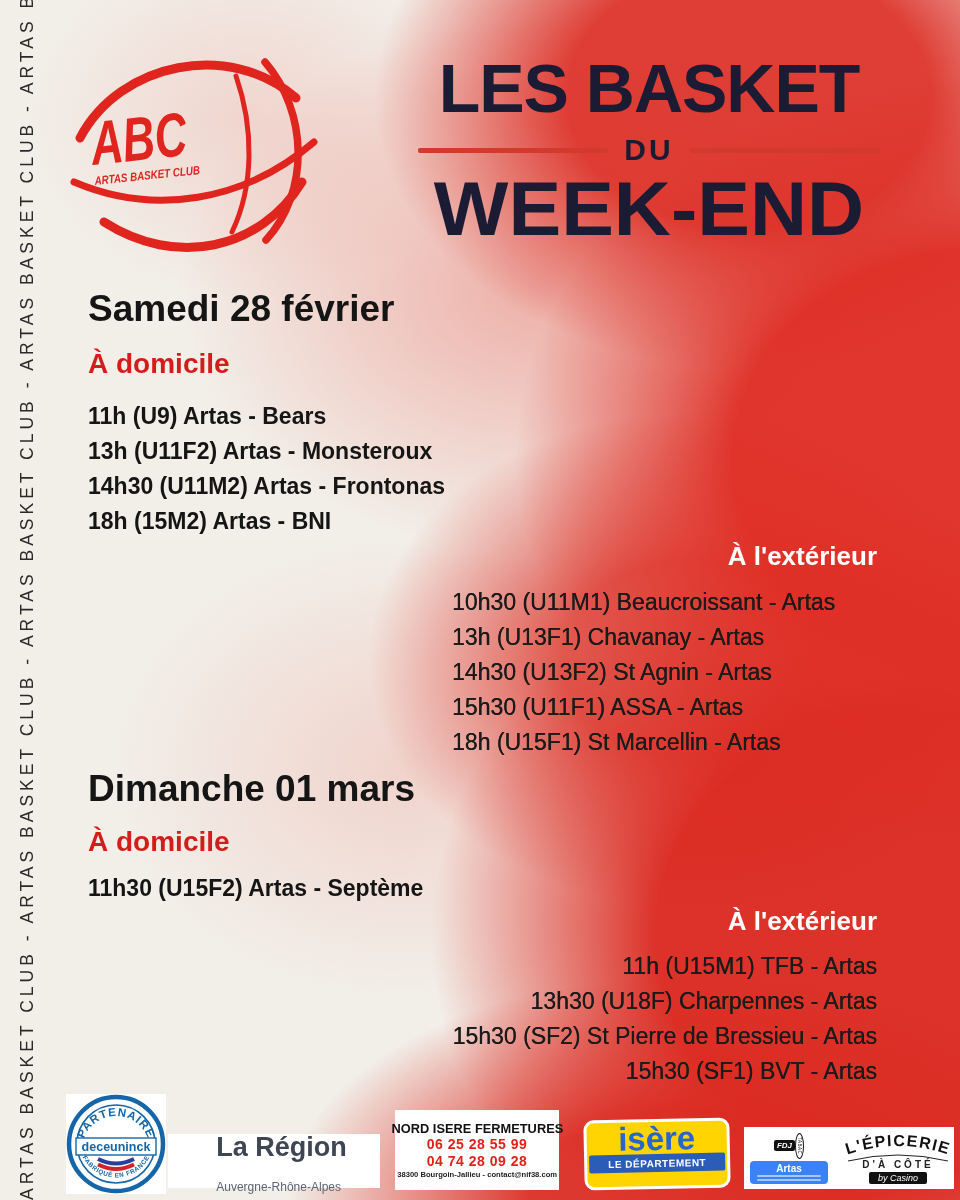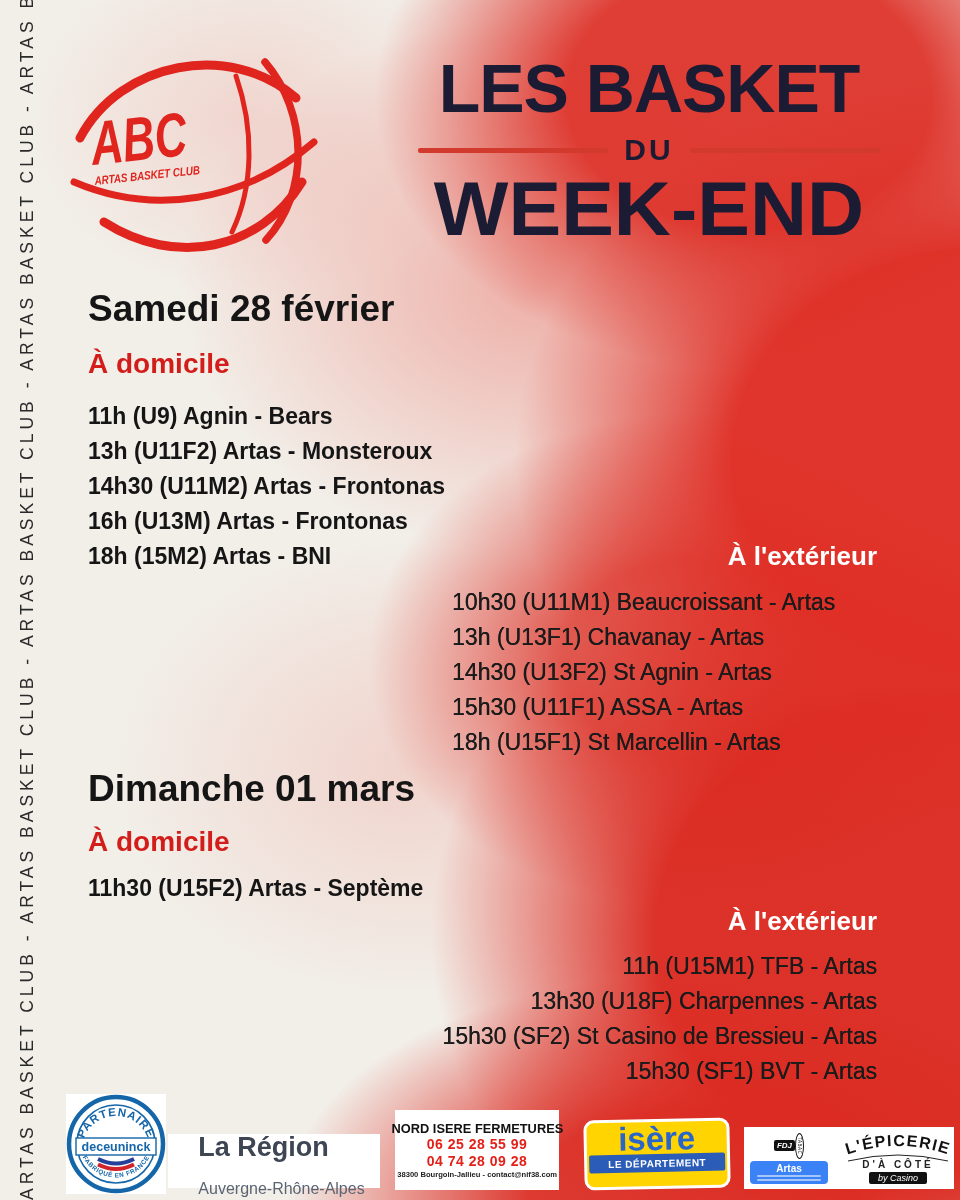--- a/index.html
+++ b/index.html
@@ -44,21 +44,21 @@
   .match-list { font-size:23px; line-height:35px; color:#151515; }
   .match-list.home { font-weight:bold; }
   .match-list.away { font-weight:normal; color:#1b1b1b; text-shadow:0.3px 0 0 currentColor; }
   .align-right { text-align:right; }
 
   
   .sp { background:#fff; }
   .sp-dec { left:66px; top:1094px; width:100px; height:100px; }
   .sp-region { left:168px; top:1134px; width:212px; height:54px; display:flex; align-items:center; padding-left:7px;flex-direction:column; }
   .region-name { font-size:27px; font-weight:bold; color:#3e4553; line-height:1; }
-  .region-sub { font-size:16px; color:#5a6472; margin-top:19px; }
+  .region-sub { font-size:12px; color:#5a6472; margin-top:19px; }
   .sp-nif { left:395px; top:1110px; width:164px; height:80px; display:flex; flex-direction:column;
             align-items:center; justify-content:center; text-align:center; padding:16px; }
   .nif-name { font-size:13.5px; font-weight:bold; color:#111; transform:scaleX(.95); white-space:nowrap; }
   .nif-phone { font-size:14px; font-weight:bold; color:#e32119; letter-spacing:.5px; line-height:1.15; }
   .nif-addr { font-size:8px; font-weight:bold; color:#222; transform:scaleX(.95); white-space:nowrap; margin-top:1px; }
   .sp-isere { left:584px; top:1119px; width:146px; height:70px; border-radius:10px; padding:3px; transform:rotate(-1.2deg); }
   .isere-yellow { width:100%; height:100%; background:#ffd400; border-radius:7px; display:flex; flex-direction:column; }
   .isere-name { font-size:33px; font-weight:bold; color:#2a66c9; text-align:center; line-height:.95; margin-top:1px; }
   .isere-band { margin:0 2px 2px 2px; height:18px; background:#2b5cb8; border-radius:2px;
                 color:#fff; font-size:10px; font-weight:bold; letter-spacing:.5px;
@@ -103,45 +103,44 @@
       <div class="du-line"></div>
       <div class="du">DU</div>
       <div class="du-line"></div>
     </div>
     <div class="l3">WEEK-END</div>
   </div>
 
   <div class="abs day-title" style="left:88px; top:288px;">Samedi 28 février</div>
   <div class="abs home-label" style="left:88px; top:348px;">À domicile</div>
   <div class="abs match-list home" style="left:88px; top:399px;">
-    <div>11h (U9) Agnin - Bears</div>
+    <div>11h (U9) Artas - Bears</div>
     <div>13h (U11F2) Artas - Monsteroux</div>
     <div>14h30 (U11M2) Artas - Frontonas</div>
-    <div>16h (U13M) Artas - Frontonas</div>
     <div>18h (15M2) Artas - BNI</div>
   </div>
   <div class="abs away-label" style="right:83px; top:541px;">À l'extérieur</div>
   <div class="abs match-list away" style="left:452px; top:585px;">
     <div>10h30 (U11M1) Beaucroissant - Artas</div>
     <div>13h (U13F1) Chavanay - Artas</div>
     <div>14h30 (U13F2) St Agnin - Artas</div>
     <div>15h30 (U11F1) ASSA - Artas</div>
     <div>18h (U15F1) St Marcellin - Artas</div>
   </div>
 
   <div class="abs day-title" style="left:88px; top:768px;">Dimanche 01 mars</div>
   <div class="abs home-label" style="left:88px; top:826px;">À domicile</div>
   <div class="abs match-list home" style="left:88px; top:871px;">
     <div>11h30 (U15F2) Artas - Septème</div>
   </div>
   <div class="abs away-label" style="right:83px; top:906px;">À l'extérieur</div>
   <div class="abs match-list away align-right" style="right:83px; top:949px;">
     <div>11h (U15M1) TFB - Artas</div>
     <div>13h30 (U18F) Charpennes - Artas</div>
-    <div>15h30 (SF2) St Casino de Bressieu - Artas</div>
+    <div>15h30 (SF2) St Pierre de Bressieu - Artas</div>
     <div>15h30 (SF1) BVT - Artas</div>
   </div>
 
   <div class="abs sp sp-dec">
     <svg width="100" height="100" viewBox="0 0 100 100">
       <circle cx="50" cy="50" r="47" fill="#fff" stroke="#1566a9" stroke-width="4.5"></circle>
       <circle cx="50" cy="50" r="39" fill="none" stroke="#1566a9" stroke-width="1.6"></circle>
       <path id="decTop" d="M16 56 A34 34 0 1 1 84 56" fill="none"></path>
       <text font-size="11.5" font-weight="bold" fill="#1566a9" letter-spacing="1">
         <textPath href="#decTop" startOffset="50%" text-anchor="middle">PARTENAIRE</textPath>

